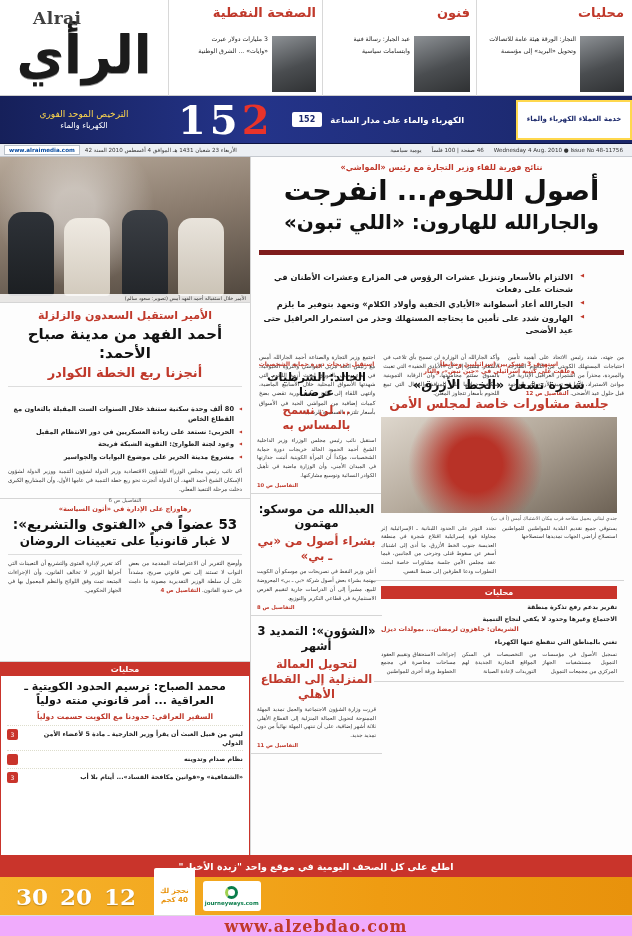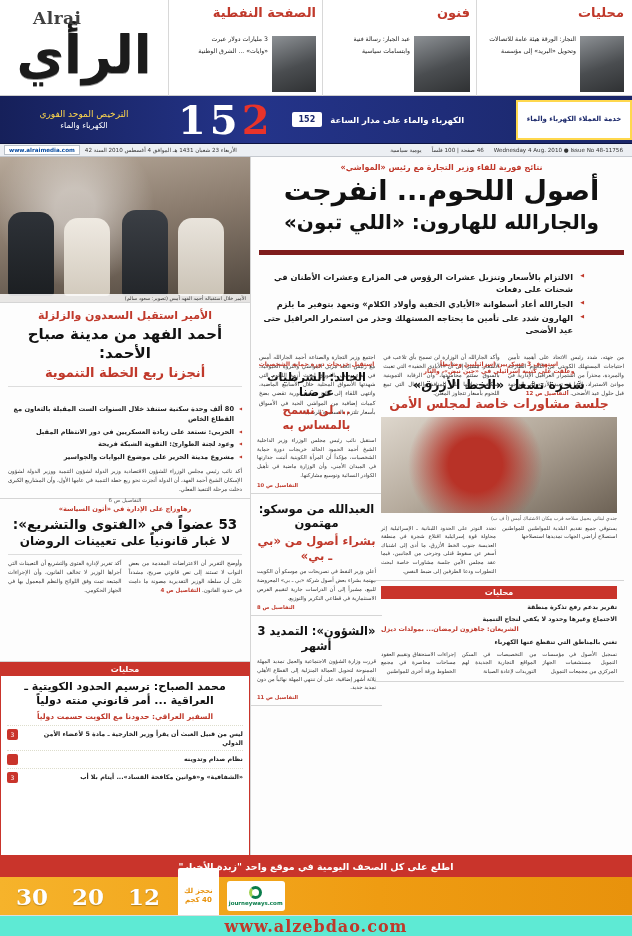--- a/index.html
+++ b/index.html
@@ -232,21 +232,21 @@
     position:relative;
   }
 
   
   .adbar {
     position:absolute; top:877px; left:0; width:632px; height:38px;
     background:#f0a319;
     background-image:linear-gradient(90deg,#f6b32b 0%,#ef9c12 60%,#e8920c 100%);
     display:flex; flex-direction:row-reverse; align-items:center; padding:0 6px; gap:8px;
   }
-  .adbar .nums { display:flex; flex-direction:row-reverse; gap:24px; padding:0 10px; }
+  .adbar .nums { display:flex; flex-direction:row-reverse; gap:12px; padding:0 10px; }
   .adbar .num {
     font-family:"DejaVu Serif", serif; font-size:23px; font-weight:bold; color:#ffffff;
     text-shadow:0 1px 1px rgba(0,0,0,.25);
   }
   .adbar .badge {
     background:#ffffff; color:#e8920c; font-size:7px; font-weight:bold;
     padding:19px 6px; border-radius:2px; text-align:center; line-height:1.3;
   }
   .adbar .logo {
     width:58px; height:30px; background:#ffffff; border-radius:3px;
@@ -254,21 +254,21 @@
     color:#0a7d4b; font-size:5.5px; font-weight:bold; line-height:1.2;
   }
   .adbar .logo .ring {
     width:13px; height:13px; border:3px solid #0a7d4b; border-radius:50%;
     border-left-color:#9fd14f; margin-bottom:1px;
   }
 
   
   .footer {
     position:absolute; top:915px; left:0; width:632px; height:21px;
-    background:#5eead4; display:flex; align-items:center; justify-content:center;
+    background:#f0abfc; display:flex; align-items:center; justify-content:center;
     border-top:1px solid #ddd;
   }
   .footer .url {
     font-family:"DejaVu Serif", serif; font-size:16px; font-weight:bold;
     color:#c0392b; letter-spacing:1px; direction:ltr;
   }
   .strip-banner {
     position:absolute; top:855px; left:0; width:632px; height:22px;
     background:#c9342b; color:#fff; display:flex; align-items:center; justify-content:center;
     font-size:9.5px; font-weight:bold;
@@ -372,21 +372,21 @@
       <div class="photo-fig a"></div>
       <div class="photo-fig b"></div>
       <div class="photo-fig c"></div>
       <div class="photo-fig d"></div>
       <div class="cap">الأمير خلال استقباله أحمد الفهد أمس (تصوير: سعود سالم)</div>
     </div>
 
     <div class="artA">
       <div class="over">الأمير استقبل السعدون والزلزلة</div>
       <h3>أحمد الفهد من مدينة صباح الأحمد:</h3>
-      <h4>أنجزنا ربع الخطة التنموية</h4>
+      <h4>أنجزنا ربع الخطة الكوادر</h4>
       <div class="subs">
         <div class="s">80 ألف وحدة سكنية ستنفذ خلال السنوات الست المقبلة بالتعاون مع القطاع الخاص</div>
         <div class="s">الحربي: نستعد على زيادة العسكريين في دور الانتظام المقبل</div>
         <div class="s">وعود لجنة الطوارئ: التقوية الشبكة فريحة</div>
         <div class="s">مشروع مدينة الحرير على موضوع البوابات والجواسير</div>
       </div>
       <div class="body">أكد نائب رئيس مجلس الوزراء للشؤون الاقتصادية وزير الدولة لشؤون التنمية ووزير الدولة لشؤون الإسكان الشيخ أحمد الفهد، أن الدولة أنجزت نحو ربع خطة التنمية في عامها الأول، وأن المشاريع الكبرى دخلت مرحلة التنفيذ الفعلي.</div>
       <div class="sig">التفاصيل ص 6</div>
     </div>
 
@@ -432,20 +432,21 @@
         <div class="more">التفاصيل ص 10</div>
       </div>
       <div class="midcell">
         <h3>العبدالله من موسكو: مهتمون</h3>
         <h3 class="red">بشراء أصول من «بي ـ بي»</h3>
         <div class="body">أعلن وزير النفط في تصريحات من موسكو أن الكويت مهتمة بشراء بعض أصول شركة «بي ـ بي» المعروضة للبيع، مشيراً إلى أن الدراسات جارية لتقييم الفرص الاستثمارية في قطاعي التكرير والتوزيع.</div>
         <div class="more">التفاصيل ص 8</div>
       </div>
       <div class="midcell">
         <h3>«الشؤون»: التمديد 3 أشهر</h3>
+        <h3 class="red">لتحويل العمالة المنزلية إلى القطاع الأهلي</h3>
         <div class="body">قررت وزارة الشؤون الاجتماعية والعمل تمديد المهلة الممنوحة لتحويل العمالة المنزلية إلى القطاع الأهلي ثلاثة أشهر إضافية، على أن تنتهي المهلة نهائياً من دون تمديد جديد.</div>
         <div class="more">التفاصيل ص 11</div>
       </div>
     </div>
 
     <div class="right2">
       <div class="rcell">
         <div class="over">استهدف 3 عسكريين إسرائيليين وضابطاً</div>
         <div class="over">وعلقت على كتيبة إسرائيلي في «جبن نبض»، والنار</div>
         <h3>شجرة تشعل «الخط الأزرق»</h3>

